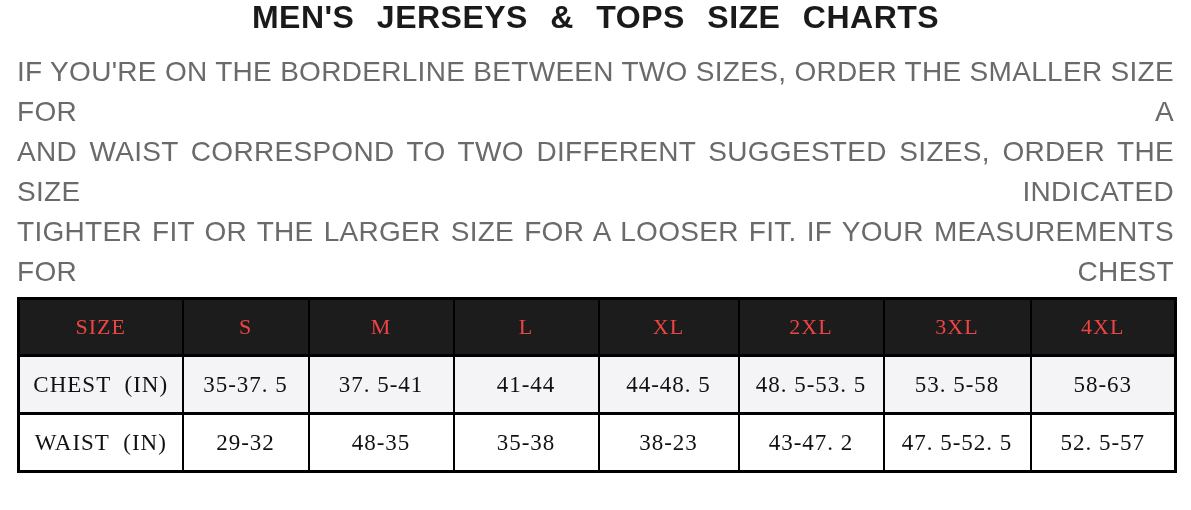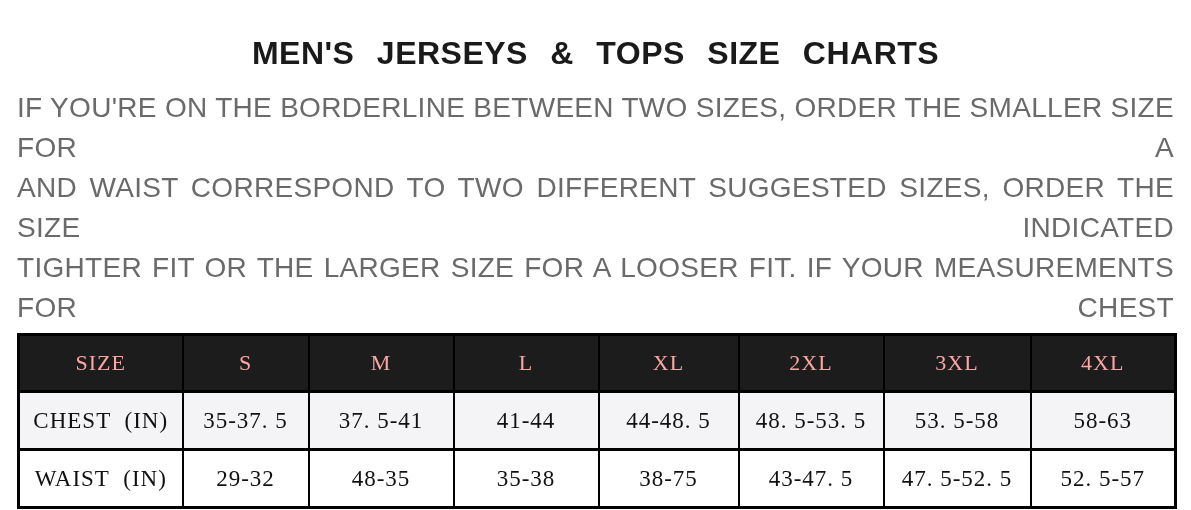--- a/index.html
+++ b/index.html
@@ -5,21 +5,20 @@
   * { margin: 0; padding: 0; box-sizing: border-box; }
   html, body {
     width: 1191px; height: 510px;
     background: #ffffff;
     overflow: hidden;
     font-family: "Liberation Sans", sans-serif;
   }
   .page { width: 1191px; height: 510px; padding: 0 17px; }
 
   .title {
-    margin-top: 36px;
     text-align: center;
     font-size: 32px;
     line-height: 34px;
     font-weight: bold;
     color: #1a1a1a;
     letter-spacing: 0.5px;
     word-spacing: 13px;
   }
 
   .intro {
@@ -50,21 +49,21 @@
   }
   .size-table th, .size-table td {
     border: 2px solid #000000;
     text-align: center;
     vertical-align: middle;
     letter-spacing: 1px;
     white-space: pre;
   }
   .size-table th {
     background: #1c1c1c;
-    color: #fca5a5;
+    color: #ef4444;
     font-weight: normal;
     font-size: 22px;
     height: 57px;
   }
   .size-table td {
     font-size: 23px;
     color: #111111;
     height: 58px;
     background: #ffffff;
     border-top-width: 3px;
@@ -126,21 +125,21 @@
         <td>44-48. 5</td>
         <td>48. 5-53. 5</td>
         <td>53. 5-58</td>
         <td>58-63</td>
       </tr>
       <tr>
         <td class="rowlabel">WAIST (IN)</td>
         <td>29-32</td>
         <td>48-35</td>
         <td>35-38</td>
-        <td>38-75</td>
-        <td>43-47. 5</td>
+        <td>38-23</td>
+        <td>43-47. 2</td>
         <td>47. 5-52. 5</td>
         <td>52. 5-57</td>
       </tr>
     </tbody>
   </table>
 
 </div>
 
 </body></html>

